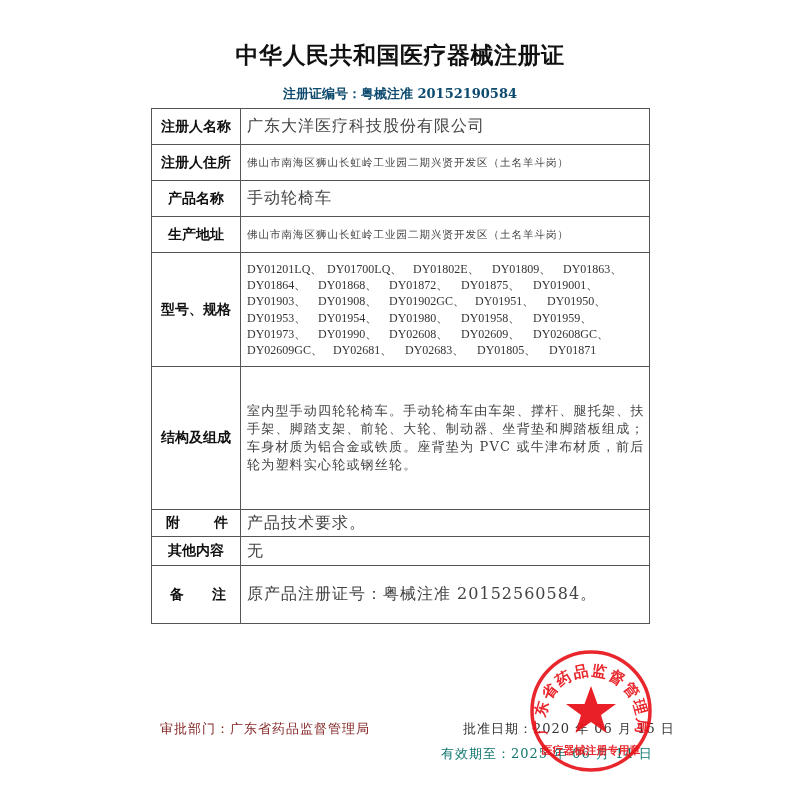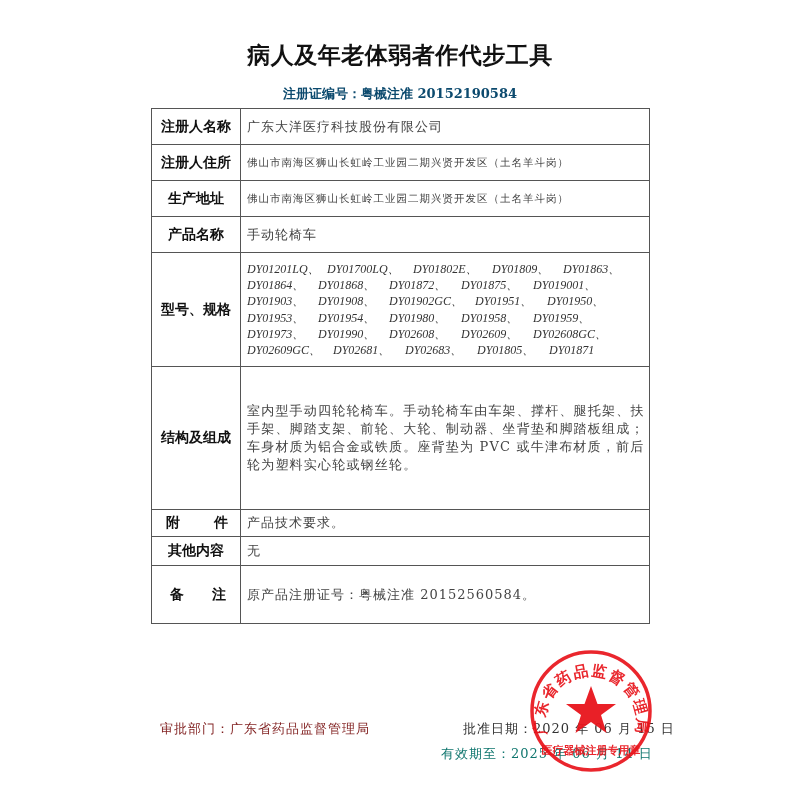--- a/index.html
+++ b/index.html
@@ -2,55 +2,55 @@
 <html><head>
   <meta charset="utf-8">
   <style>
     html, body { margin:0; padding:0; background:#ffffff; }
     body { width:800px; height:800px; position:relative; overflow:hidden; font-family:"DejaVu Serif","Liberation Serif",serif; color:#222; }
     .title { position:absolute; left:0; width:800px; top:40px; text-align:center; font-size:23px; font-weight:bold; color:#111; letter-spacing:0.5px; font-family:"DejaVu Sans","Liberation Sans",sans-serif; }
     .regno { position:absolute; left:0; width:800px; top:85px; text-align:center; font-size:13px; font-weight:bold; color:#0c4a6e; }
     table.cert { position:absolute; left:151px; top:108px; width:499px; border-collapse:collapse; table-layout:fixed; }
     table.cert td { border:1.5px solid #555; padding:0; vertical-align:middle; }
     td.lbl { width:88px; text-align:center; font-weight:bold; font-size:14px; color:#111; font-family:Liberation Serif, serif; white-space:nowrap; }
-    td.val { padding-left:6px !important; padding-right:4px !important; font-size:13px; color:#444; letter-spacing:1px; }
+    td.val { padding-left:6px !important; padding-right:4px !important; font-size:16px; color:#444; letter-spacing:1px; }
     td.val.small { font-size:10.5px; letter-spacing:1px;margin-left:26px; }
     td.val.models { font-size:12px; letter-spacing:0; line-height:16.2px; font-family:"Liberation Serif","DejaVu Serif",serif; color:#333; }
     .model-line { white-space:nowrap; }
-    .model-line span { display:inline-block;font-style:italic; }
+    .model-line span { display:inline-block; }
     td.val.desc { font-size:13px; line-height:18px; letter-spacing:1.2px; }
     .spread { display:flex; justify-content:space-between; padding:0 12px 0 14px; }
     .footer-left { position:absolute; left:160px; top:720px; font-size:13px; color:#7f1d1d; letter-spacing:1px; }
     .footer-r1 { position:absolute; left:463px; top:720px; font-size:13px; color:#333; letter-spacing:1px; white-space:nowrap; }
     .footer-r2 { position:absolute; left:441px; top:745px; font-size:13px; color:#0f766e; letter-spacing:1px; white-space:nowrap; }
     .seal { position:absolute; left:528px; top:648px; width:126px; height:126px; pointer-events:none; }
   </style>
 </head>
 <body>
 
-<div class="title">病人及年老体弱者作代步工具</div>
+<div class="title">中华人民共和国医疗器械注册证</div>
 <div class="regno"><span>注册证编号：</span><span>粤械注准 20152190584</span></div>
 
 <table class="cert">
   <tbody>
       <tr style="height:36px">
     <td class="lbl">注册人名称</td>
     <td class="val">广东大洋医疗科技股份有限公司</td>
   </tr>
   <tr style="height:36px">
     <td class="lbl">注册人住所</td>
     <td class="val small">佛山市南海区狮山长虹岭工业园二期兴贤开发区（土名羊斗岗）</td>
   </tr>
   <tr style="height:36px">
+    <td class="lbl">产品名称</td>
+    <td class="val">手动轮椅车</td>
+  </tr>
+  <tr style="height:36px">
     <td class="lbl">生产地址</td>
     <td class="val small">佛山市南海区狮山长虹岭工业园二期兴贤开发区（土名羊斗岗）</td>
-  </tr>
-  <tr style="height:36px">
-    <td class="lbl">产品名称</td>
-    <td class="val">手动轮椅车</td>
   </tr>
   <tr style="height:114px">
     <td class="lbl">型号、规格</td>
     <td class="val models">
       <div class="model-line"><span style="width:80px">DY01201LQ、</span><span style="width:86px">DY01700LQ、</span><span style="width:79px">DY01802E、</span><span style="width:71px">DY01809、</span><span>DY01863、</span></div>
       <div class="model-line"><span style="width:71px">DY01864、</span><span style="width:71px">DY01868、</span><span style="width:72px">DY01872、</span><span style="width:72px">DY01875、</span><span>DY019001、</span></div>
       <div class="model-line"><span style="width:71px">DY01903、</span><span style="width:71px">DY01908、</span><span style="width:86px">DY01902GC、</span><span style="width:72px">DY01951、</span><span>DY01950、</span></div>
       <div class="model-line"><span style="width:71px">DY01953、</span><span style="width:71px">DY01954、</span><span style="width:72px">DY01980、</span><span style="width:72px">DY01958、</span><span>DY01959、</span></div>
       <div class="model-line"><span style="width:71px">DY01973、</span><span style="width:71px">DY01990、</span><span style="width:72px">DY02608、</span><span style="width:72px">DY02609、</span><span>DY02608GC、</span></div>
       <div class="model-line"><span style="width:86px">DY02609GC、</span><span style="width:72px">DY02681、</span><span style="width:72px">DY02683、</span><span style="width:72px">DY01805、</span><span>DY01871</span></div>

